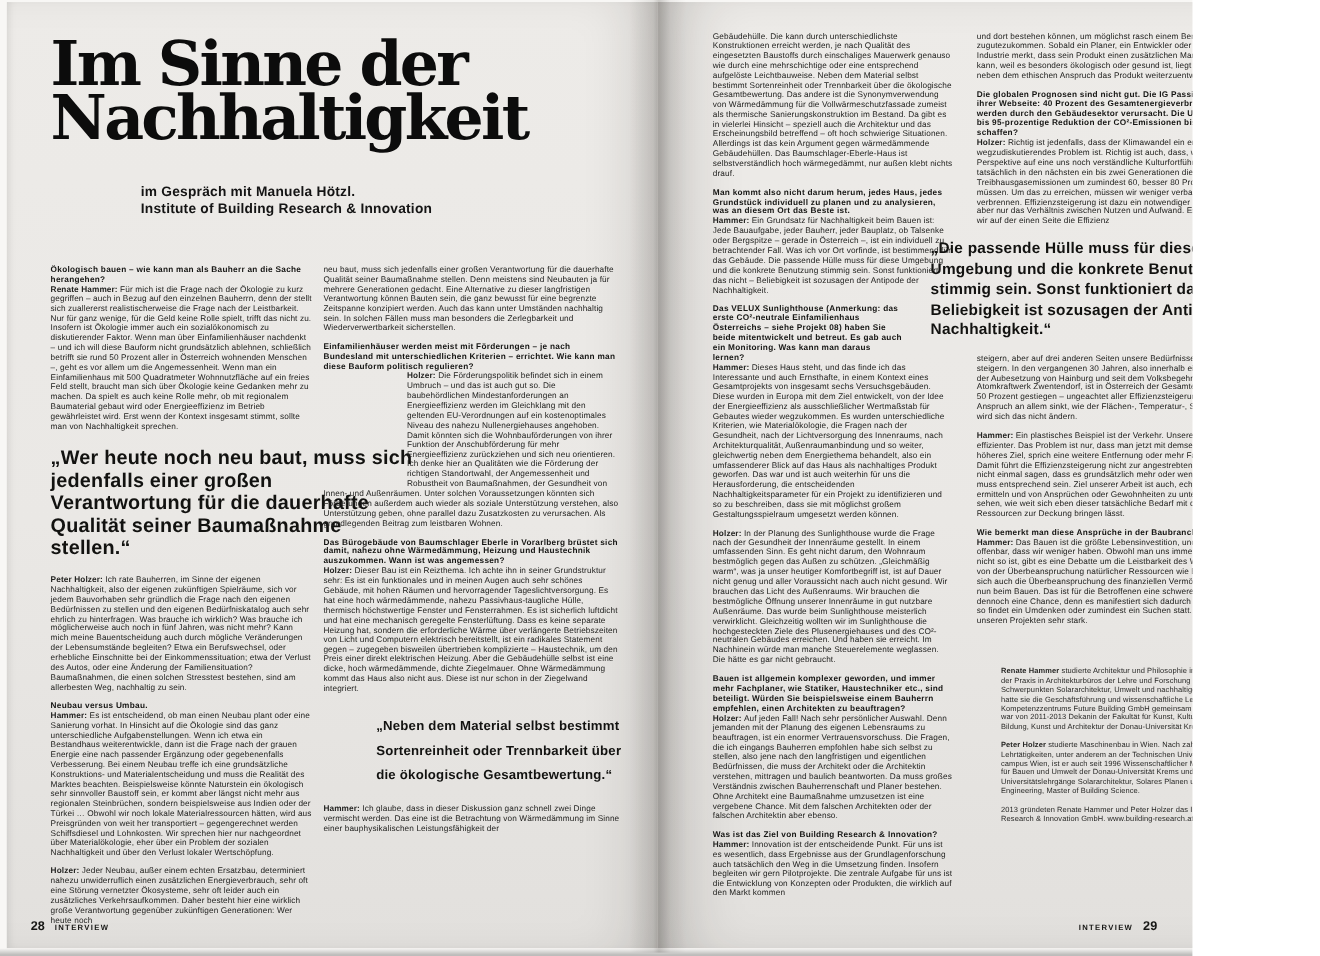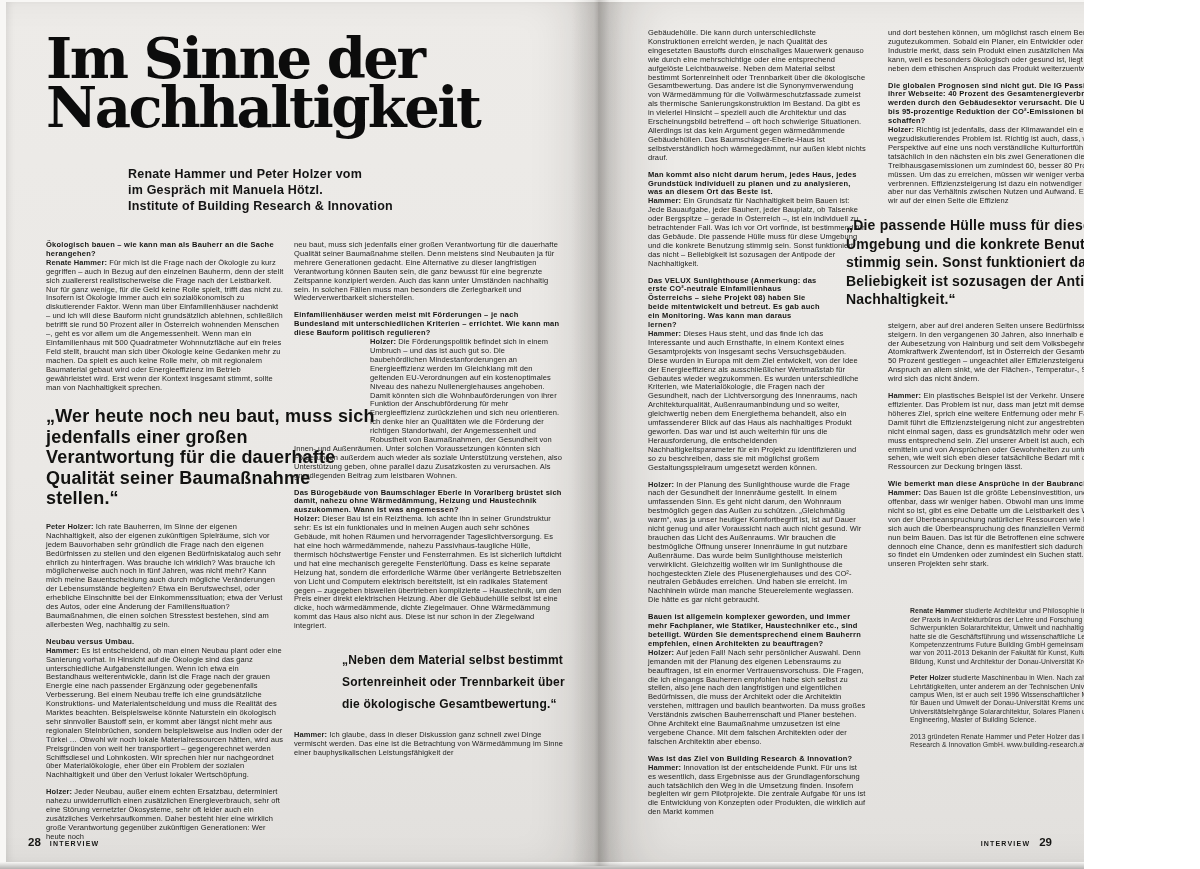--- a/index.html
+++ b/index.html
@@ -63,21 +63,20 @@
   <div class="page page-left"></div>
   <div class="page page-right"></div>
   <div class="gutter"></div>
 
   <h1 class="headline">
     <span>Im Sinne der</span><br>
     <span>Nachhaltigkeit</span>
   </h1>
 
   <div class="standfirst">
-    <div>Renate Hammer und Peter Holzer vom</div>
     <div>im Gespräch mit Manuela Hötzl.</div>
     <div>Institute of Building Research &amp; Innovation</div>
   </div>
 
   <div class="col" id="left-col1">
       <p class="q">Ökologisch bauen – wie kann man als Bauherr an die Sache herangehen?</p>
       <p class="body"><b class="spk">Renate Hammer: </b>Für mich ist die Frage nach der Ökologie zu kurz gegriffen – auch in Bezug auf den einzelnen Bauherrn, denn der stellt sich zuallererst realistischerweise die Frage nach der Leistbarkeit. Nur für ganz wenige, für die Geld keine Rolle spielt, trifft das nicht zu. Insofern ist Ökologie immer auch ein sozialökonomisch zu diskutierender Faktor. Wenn man über Einfamilienhäuser nachdenkt – und ich will diese Bauform nicht grundsätzlich ablehnen, schließlich betrifft sie rund 50 Prozent aller in Österreich wohnenden Menschen –, geht es vor allem um die Angemessenheit. Wenn man ein Einfamilienhaus mit 500 Quadratmeter Wohnnutzfläche auf ein freies Feld stellt, braucht man sich über Ökologie keine Gedanken mehr zu machen. Da spielt es auch keine Rolle mehr, ob mit regionalem Baumaterial gebaut wird oder Energieeffizienz im Betrieb gewährleistet wird. Erst wenn der Kontext insgesamt stimmt, sollte man von Nachhaltigkeit sprechen.</p>
       <div class="pq pq1">„Wer heute noch neu baut, muss sich jedenfalls einer großen Verantwortung für die dauerhafte Qualität seiner Baumaßnahme stellen.“</div>
       <p class="body"><b class="spk">Peter Holzer: </b>Ich rate Bauherren, im Sinne der eigenen Nachhaltigkeit, also der eigenen zukünftigen Spielräume, sich vor jedem Bauvorhaben sehr gründlich die Frage nach den eigenen Bedürfnissen zu stellen und den eigenen Bedürfniskatalog auch sehr ehrlich zu hinterfragen. Was brauche ich wirklich? Was brauche ich möglicherweise auch noch in fünf Jahren, was nicht mehr? Kann mich meine Bauentscheidung auch durch mögliche Veränderungen der Lebensumstände begleiten? Etwa ein Berufswechsel, oder erhebliche Einschnitte bei der Einkommenssituation; etwa der Verlust des Autos, oder eine Änderung der Familiensituation? Baumaßnahmen, die einen solchen Stresstest bestehen, sind am allerbesten Weg, nachhaltig zu sein.</p>
       <p class="q">Neubau versus Umbau.</p>
@@ -93,21 +92,21 @@
       <div class="pq pq2">„Neben dem Material selbst bestimmt Sortenreinheit oder Trennbarkeit über die ökologische Gesamtbewertung.“</div>
       <p class="body"><b class="spk">Hammer: </b>Ich glaube, dass in dieser Diskussion ganz schnell zwei Dinge vermischt werden. Das eine ist die Betrachtung von Wärmedämmung im Sinne einer bauphysikalischen Leistungsfähigkeit der</p>
     </div>
   <div class="col" id="right-col1">
       <p class="body">Gebäudehülle. Die kann durch unterschiedlichste Konstruktionen erreicht werden, je nach Qualität des eingesetzten Baustoffs durch einschaliges Mauerwerk genauso wie durch eine mehrschichtige oder eine entsprechend aufgelöste Leichtbauweise. Neben dem Material selbst bestimmt Sortenreinheit oder Trennbarkeit über die ökologische Gesamtbewertung. Das andere ist die Synonymverwendung von Wärmedämmung für die Vollwärmeschutzfassade zumeist als thermische Sanierungskonstruktion im Bestand. Da gibt es in vielerlei Hinsicht – speziell auch die Architektur und das Erscheinungsbild betreffend – oft hoch schwierige Situationen. Allerdings ist das kein Argument gegen wärmedämmende Gebäudehüllen. Das Baumschlager-Eberle-Haus ist selbstverständlich hoch wärmegedämmt, nur außen klebt nichts drauf.</p>
       <p class="q">Man kommt also nicht darum herum, jedes Haus, jedes Grundstück individuell zu planen und zu analysieren, was an diesem Ort das Beste ist.</p>
       <p class="body"><b class="spk">Hammer: </b>Ein Grundsatz für Nachhaltigkeit beim Bauen ist: Jede Bauaufgabe, jeder Bauherr, jeder Bauplatz, ob Talsenke oder Bergspitze – gerade in Österreich –, ist ein individuell zu betrachtender Fall. Was ich vor Ort vorfinde, ist bestimmend für das Gebäude. Die passende Hülle muss für diese Umgebung und die konkrete Benutzung stimmig sein. Sonst funktioniert das nicht – Beliebigkeit ist sozusagen der Antipode der Nachhaltigkeit.</p>
       <p class="q narrow">Das VELUX Sunlighthouse (Anmerkung: das erste CO²-neutrale Einfamilienhaus Österreichs – siehe Projekt 08) haben Sie beide mitentwickelt und betreut. Es gab auch ein Monitoring. Was kann man daraus lernen?</p>
       <p class="body"><b class="spk">Hammer: </b>Dieses Haus steht, und das finde ich das Interessante und auch Ernsthafte, in einem Kontext eines Gesamtprojekts von insgesamt sechs Versuchsgebäuden. Diese wurden in Europa mit dem Ziel entwickelt, von der Idee der Energieeffizienz als ausschließlicher Wertmaßstab für Gebautes wieder wegzukommen. Es wurden unterschiedliche Kriterien, wie Materialökologie, die Fragen nach der Gesundheit, nach der Lichtversorgung des Innenraums, nach Architekturqualität, Außenraumanbindung und so weiter, gleichwertig neben dem Energiethema behandelt, also ein umfassenderer Blick auf das Haus als nachhaltiges Produkt geworfen. Das war und ist auch weiterhin für uns die Herausforderung, die entscheidenden Nachhaltigkeitsparameter für ein Projekt zu identifizieren und so zu beschreiben, dass sie mit möglichst großem Gestaltungsspielraum umgesetzt werden können.</p>
       <p class="body"><b class="spk">Holzer: </b>In der Planung des Sunlighthouse wurde die Frage nach der Gesundheit der Innenräume gestellt. In einem umfassenden Sinn. Es geht nicht darum, den Wohnraum bestmöglich gegen das Außen zu schützen. „Gleichmäßig warm“, was ja unser heutiger Komfortbegriff ist, ist auf Dauer nicht genug und aller Voraussicht nach auch nicht gesund. Wir brauchen das Licht des Außenraums. Wir brauchen die bestmögliche Öffnung unserer Innenräume in gut nutzbare Außenräume. Das wurde beim Sunlighthouse meisterlich verwirklicht. Gleichzeitig wollten wir im Sunlighthouse die hochgesteckten Ziele des Plusenergiehauses und des CO²-neutralen Gebäudes erreichen. Und haben sie erreicht. Im Nachhinein würde man manche Steuerelemente weglassen. Die hätte es gar nicht gebraucht.</p>
-      <p class="q">Bauen ist allgemein komplexer geworden, und immer mehr Fachplaner, wie Statiker, Haustechniker etc., sind beteiligt. Würden Sie dementsprechend einem Bauherrn empfehlen, einen Architekten zu beauftragen?</p>
+      <p class="q">Bauen ist allgemein komplexer geworden, und immer mehr Fachplaner, wie Statiker, Haustechniker etc., sind beteiligt. Würden Sie beispielsweise einem Bauherrn empfehlen, einen Architekten zu beauftragen?</p>
       <p class="body"><b class="spk">Holzer: </b>Auf jeden Fall! Nach sehr persönlicher Auswahl. Denn jemanden mit der Planung des eigenen Lebensraums zu beauftragen, ist ein enormer Vertrauensvorschuss. Die Fragen, die ich eingangs Bauherren empfohlen habe sich selbst zu stellen, also jene nach den langfristigen und eigentlichen Bedürfnissen, die muss der Architekt oder die Architektin verstehen, mittragen und baulich beantworten. Da muss großes Verständnis zwischen Bauherrenschaft und Planer bestehen. Ohne Architekt eine Baumaßnahme umzusetzen ist eine vergebene Chance. Mit dem falschen Architekten oder der falschen Architektin aber ebenso.</p>
       <p class="q">Was ist das Ziel von Building Research &amp; Innovation?</p>
       <p class="body"><b class="spk">Hammer: </b>Innovation ist der entscheidende Punkt. Für uns ist es wesentlich, dass Ergebnisse aus der Grundlagenforschung auch tatsächlich den Weg in die Umsetzung finden. Insofern begleiten wir gern Pilotprojekte. Die zentrale Aufgabe für uns ist die Entwicklung von Konzepten oder Produkten, die wirklich auf den Markt kommen</p>
     </div>
   <div class="col" id="right-col2">
       <p class="body">und dort bestehen können, um möglichst rasch einem Benutzer und der Umwelt zugutezukommen. Sobald ein Planer, ein Entwickler oder ein Partner aus der Industrie merkt, dass sein Produkt einen zusätzlichen Marktwert bekommen kann, weil es besonders ökologisch oder gesund ist, liegt darin ein starkes Motiv neben dem ethischen Anspruch das Produkt weiterzuentwickeln.</p>
       <p class="q">Die globalen Prognosen sind nicht gut. Die IG Passivhaus schreibt auf ihrer Webseite: 40 Prozent des Gesamtenergieverbrauchs in Europa werden durch den Gebäudesektor verursacht. Die UNO fordert eine 80- bis 95-prozentige Reduktion der CO²-Emissionen bis 2050. Ist das zu schaffen?</p>
       <p class="body"><b class="spk">Holzer: </b>Richtig ist jedenfalls, dass der Klimawandel ein ernstes und nicht wegzudiskutierendes Problem ist. Richtig ist auch, dass, wenn es eine Perspektive auf eine uns noch verständliche Kulturfortführung geben soll, wir tatsächlich in den nächsten ein bis zwei Generationen die Treibhausgasemissionen um zumindest 60, besser 80 Prozent reduzieren müssen. Um das zu erreichen, müssen wir weniger verbauen, weniger verbrennen. Effizienzsteigerung ist dazu ein notwendiger Beitrag, Effizienz ist aber nur das Verhältnis zwischen Nutzen und Aufwand. Es ist derzeit so, dass wir auf der einen Seite die Effizienz</p>
       <div class="pq pq3">„Die passende Hülle muss für diese Umgebung und die konkrete Benutzung stimmig sein. Sonst funktioniert das nicht – Beliebigkeit ist sozusagen der Antipode der Nachhaltigkeit.“</div>
       <p class="body">steigern, aber auf drei anderen Seiten unsere Bedürfnisse noch viel schneller steigern. In den vergangenen 30 Jahren, also innerhalb einer Generation, seit der Aubesetzung von Hainburg und seit dem Volksbegehren gegen das Atomkraftwerk Zwentendorf, ist in Österreich der Gesamtenergieverbrauch um 50 Prozent gestiegen – ungeachtet aller Effizienzsteigerungen. Solange nicht der Anspruch an allem sinkt, wie der Flächen-, Temperatur-, Sicherheitsanspruch, wird sich das nicht ändern.</p>

